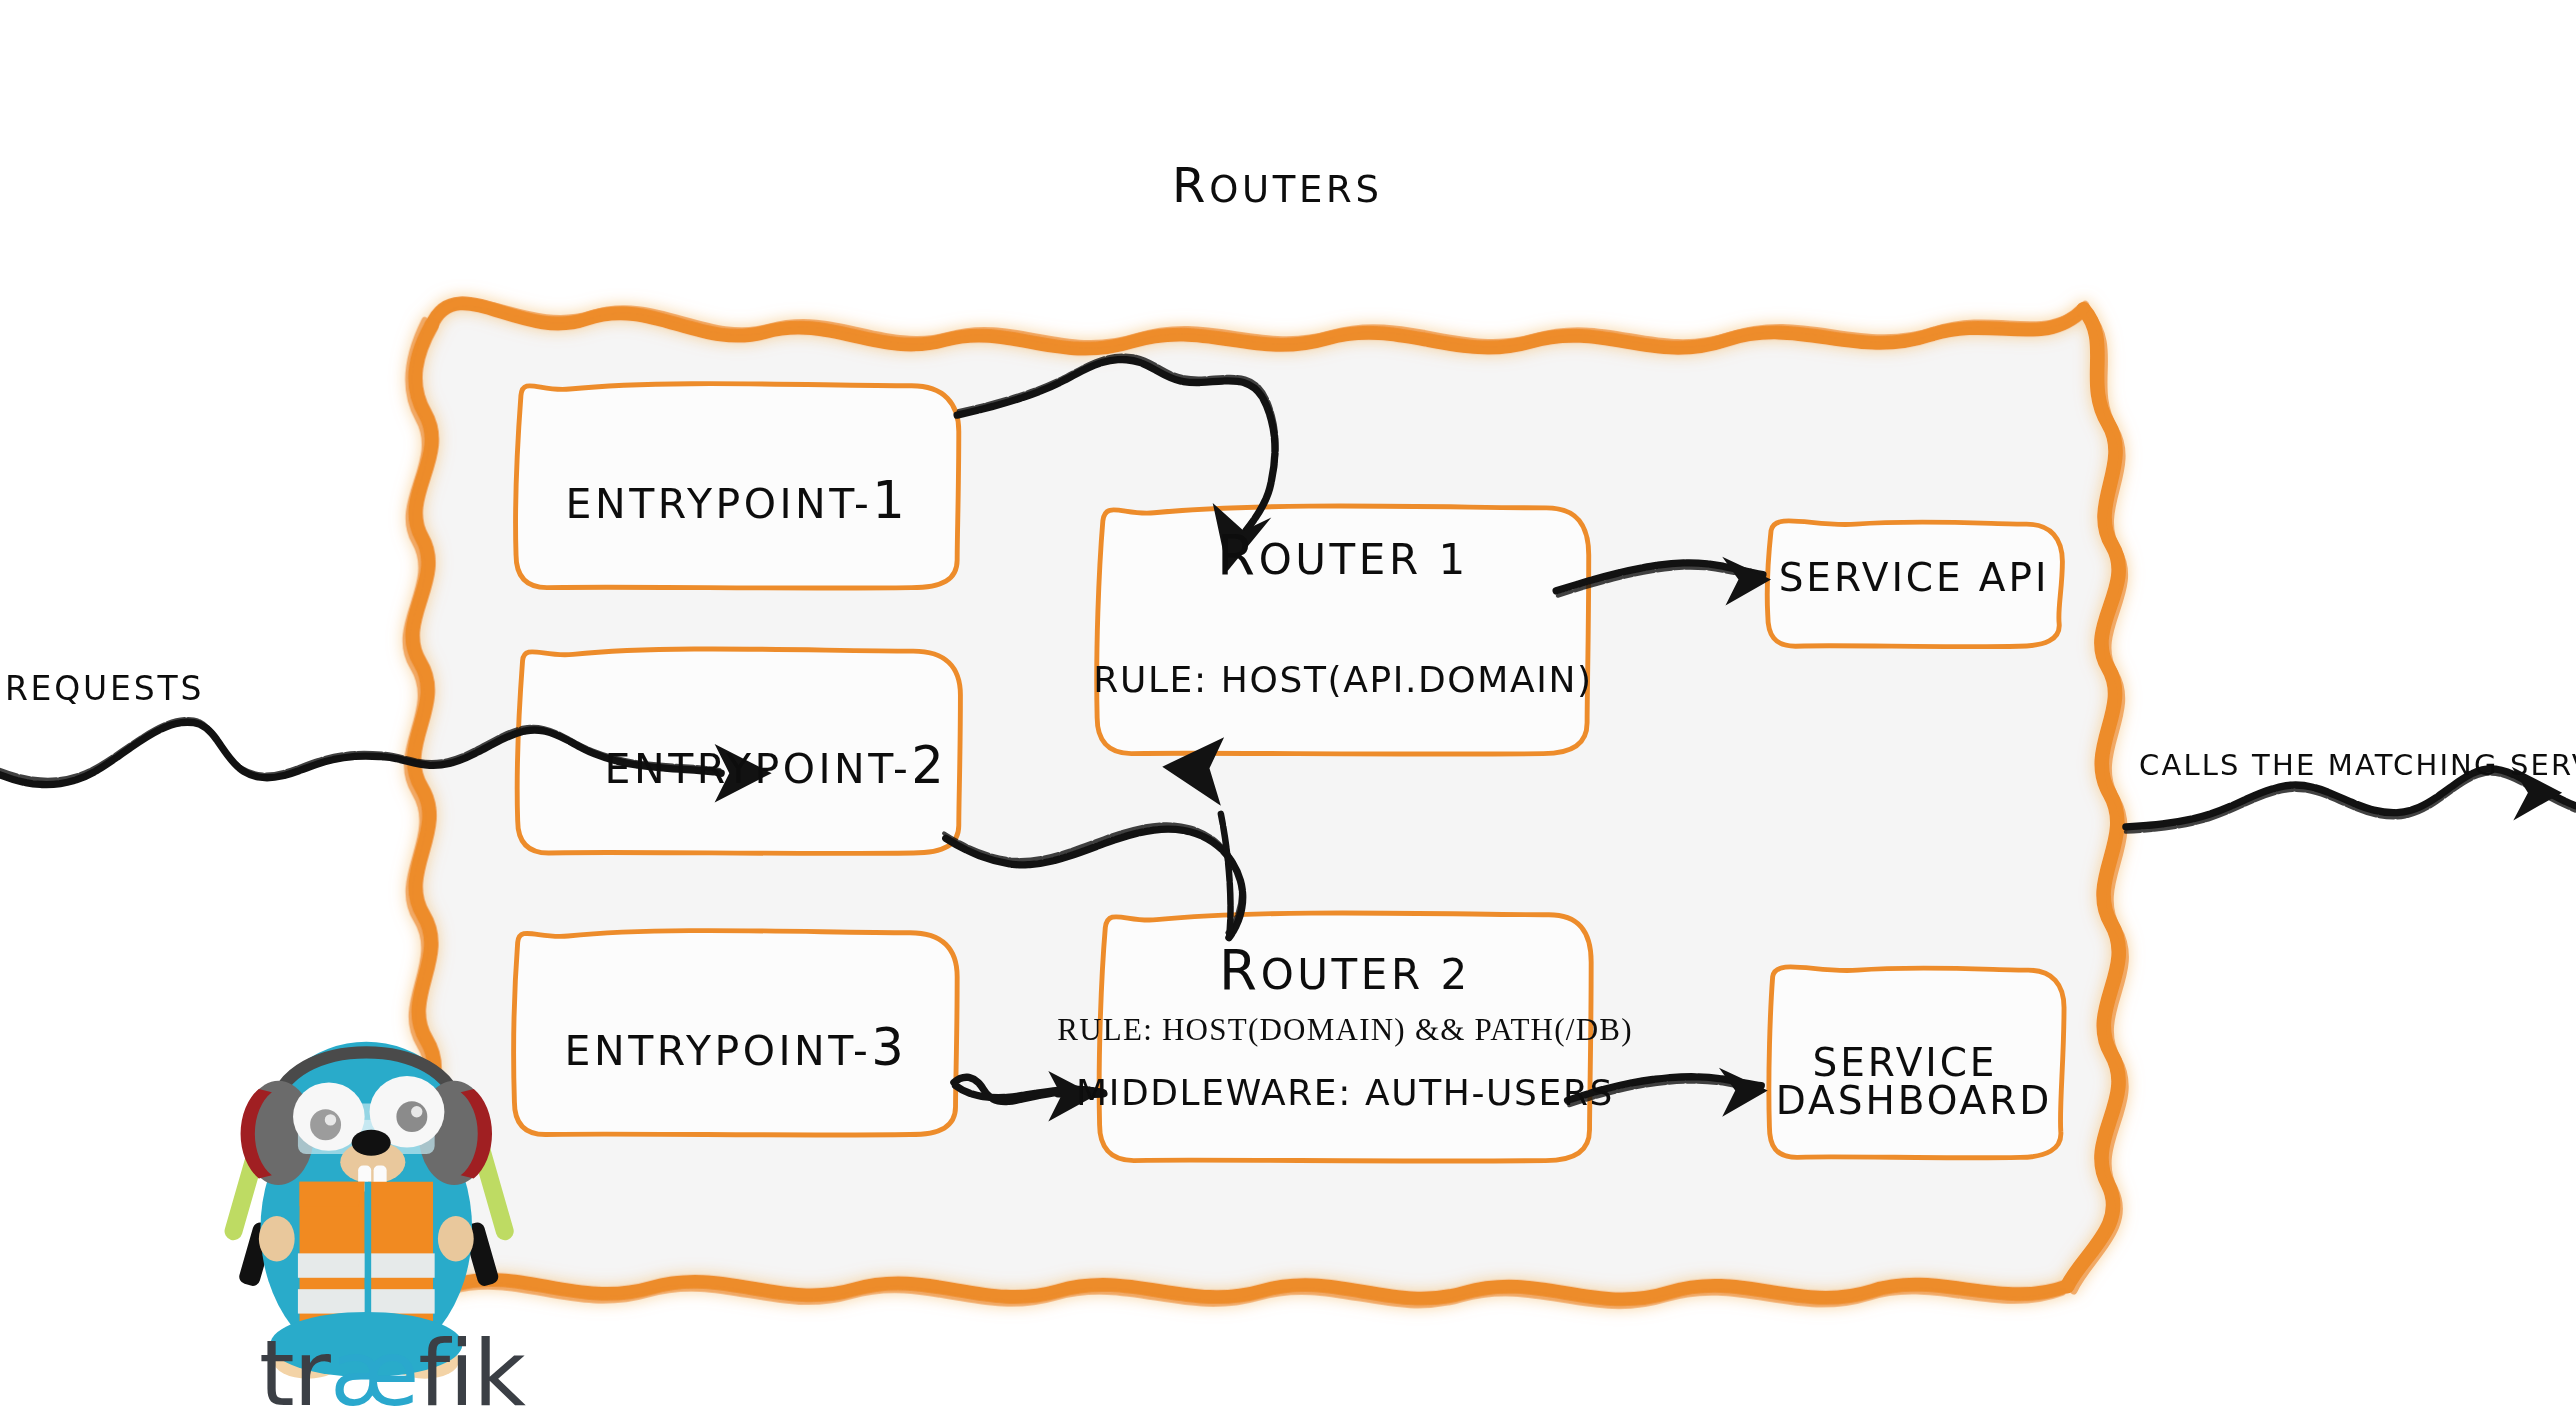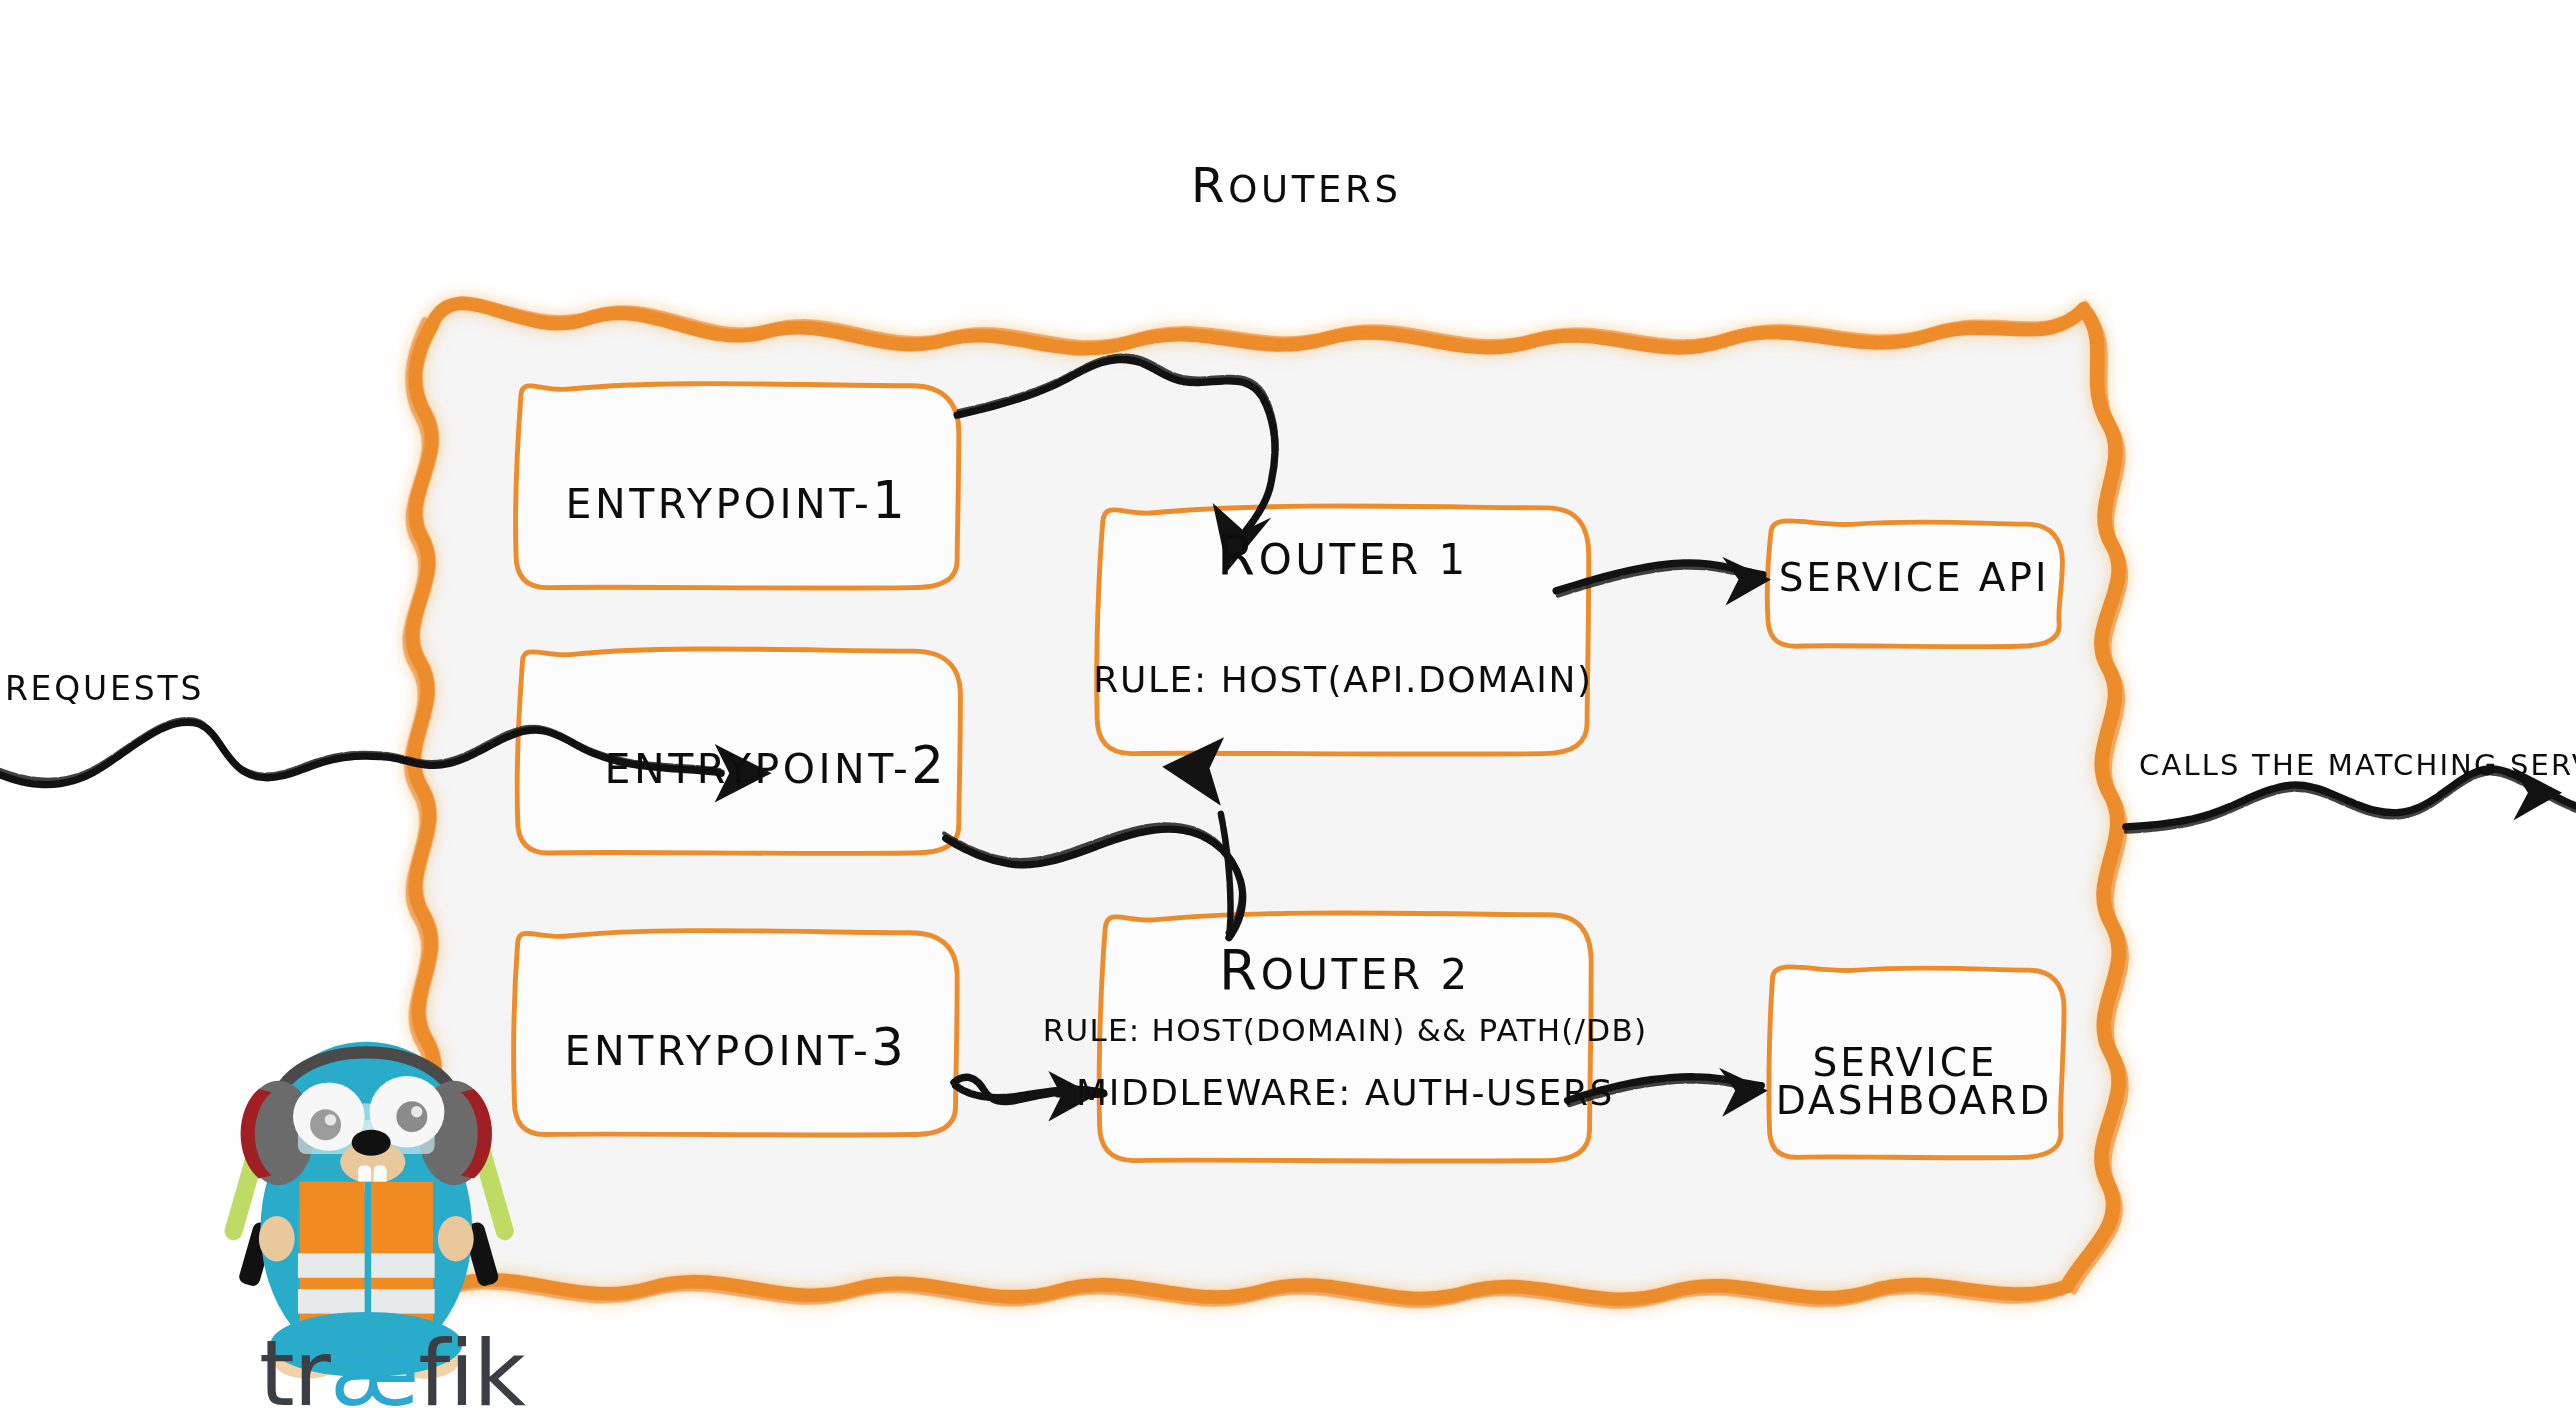--- a/index.html
+++ b/index.html
@@ -41,40 +41,40 @@
   }
   
   .sc { text-transform: uppercase; }
   .sc > .cap { font-size: 1.30em; }
 
   .title-routers {
     left: 1172px;
     top: 160px;
     font-size: 37px;
     letter-spacing: 0.10em;
-    margin-left: 19px;
   }
 
   .ep-label {
     font-size: 41px;
     letter-spacing: 0.085em;
   }
   .ep-label .num { font-size: 1.25em; }
 
   .router-title {
     font-size: 42px;
     letter-spacing: 0.085em;
   }
   .router-rule {
     font-size: 36px;
     letter-spacing: 0.045em;
   }
   .router-rule-sm {
     font-size: 31px;
     letter-spacing: 0.04em;
+    font-family: Liberation Serif, serif;
   }
   .service-label {
     font-size: 39px;
     letter-spacing: 0.075em;
   }
   .side-label {
     font-size: 33px;
     letter-spacing: 0.085em;
   }
   .side-label-r {

